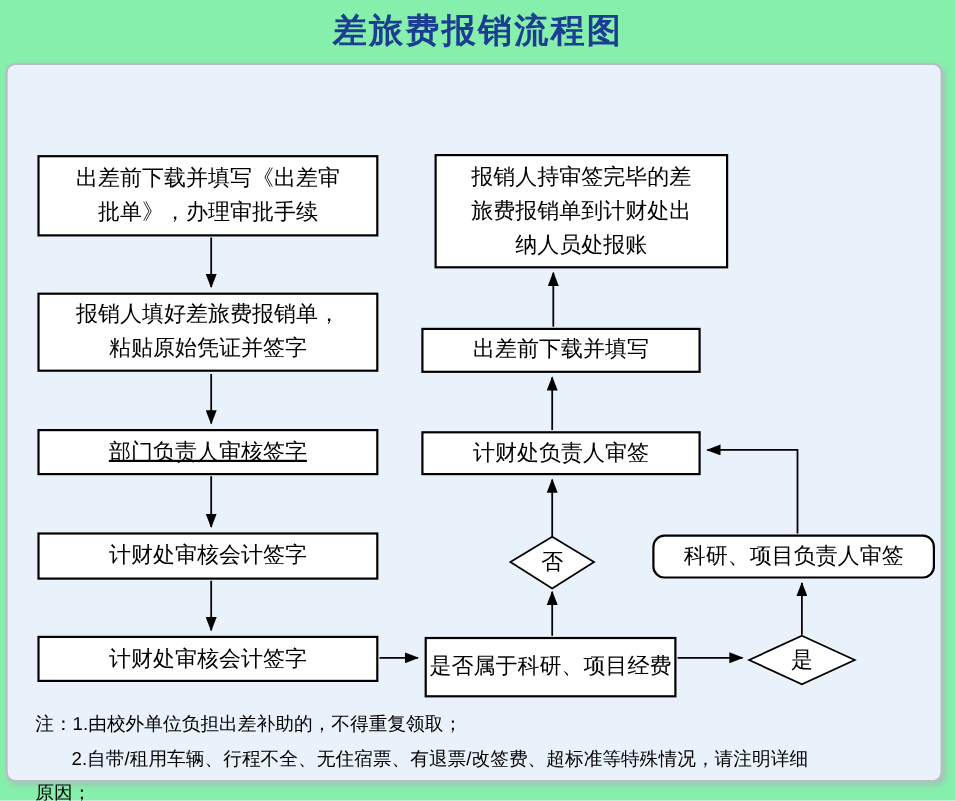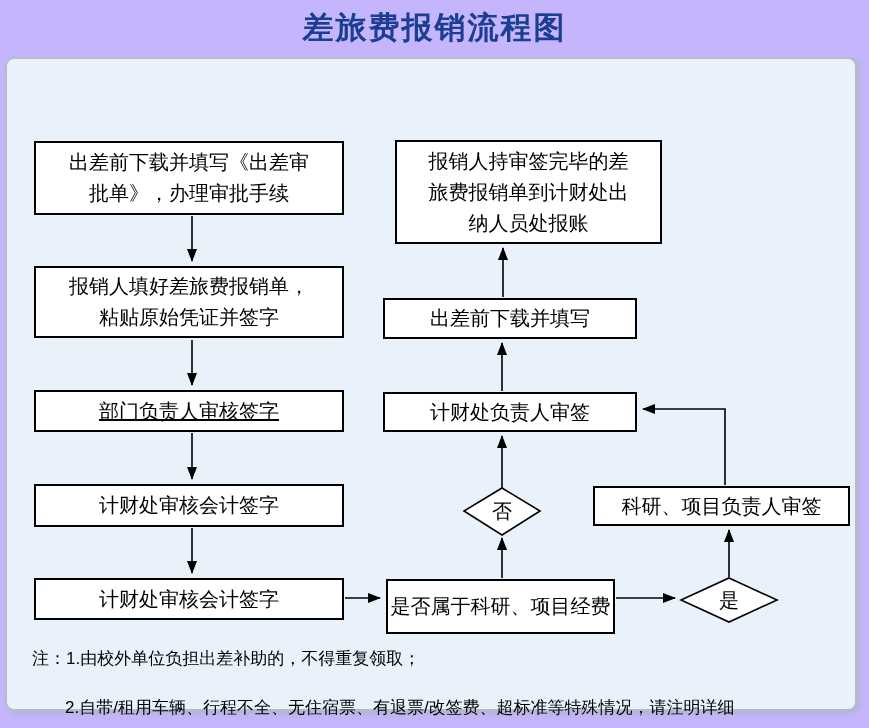--- a/index.html
+++ b/index.html
@@ -1,19 +1,19 @@
 <!DOCTYPE html>
 <html><head>
 <meta charset="utf-8">
 <style>
   html,body{margin:0;padding:0;background:#ffffff;}
   #stage{
     position:relative;width:869px;height:728px;overflow:hidden;
     font-family:"Liberation Sans","DejaVu Sans",sans-serif;
-    background:#c4b5fd;
+    background:#86efac;
   }
   .page-title{
     position:absolute;left:0;top:7px;width:100%;
     text-align:center;
     font-family:"Liberation Serif","DejaVu Serif",serif;
     font-weight:bold;font-size:31px;letter-spacing:2px;
     color:#1c3e92;
   }
   .panel{
     position:absolute;left:5px;top:57px;width:852px;height:654px;
@@ -30,36 +30,36 @@
   .prewrap{white-space:pre-line;}
   .b1{left:27px;top:82px;width:310px;height:74px;}
   .b2{left:27px;top:207px;width:310px;height:72px;}
   .b3{left:27px;top:331px;width:310px;height:42px;text-decoration:underline;}
   .b4{left:27px;top:425px;width:310px;height:43px;}
   .b5{left:27px;top:519px;width:310px;height:42px;}
   .b6{left:379px;top:520px;width:229px;height:55px;padding:0;}
   .b7{left:376px;top:333px;width:254px;height:40px;}
   .b8{left:376px;top:239px;width:254px;height:41px;}
   .b9{left:388px;top:81px;width:267px;height:104px;}
-  .b10{left:586px;top:427px;width:257px;height:40px;}
+  .b10{left:586px;top:427px;width:257px;height:40px;border-radius:11px;}
   .diamond-label{
     position:absolute;width:44px;height:24px;line-height:24px;
     text-align:center;font-size:20px;color:#000;z-index:3;
   }
   .lbl-no{left:473px;top:440px;}
   .lbl-yes{left:700px;top:529px;}
   #arrows{position:absolute;left:0;top:0;width:869px;height:728px;z-index:1;pointer-events:none;}
   #arrows line,#arrows polyline{stroke:#000;stroke-width:1.6;fill:none;}
   #arrows polygon.dm{fill:#ffffff;stroke:#000;stroke-width:1.6;}
   .notes{
     position:absolute;left:25px;top:584px;width:820px;
     font-size:17px;color:#000;z-index:2;
   }
   .note-line{line-height:31px;}
-  .indent{padding-left:33px;margin-top:18px;}
+  .indent{padding-left:33px;}
 </style>
 </head>
 <body>
 
 <div id="stage">
 
   <div class="page-title">差旅费报销流程图</div>
 
   <div class="panel">
 

